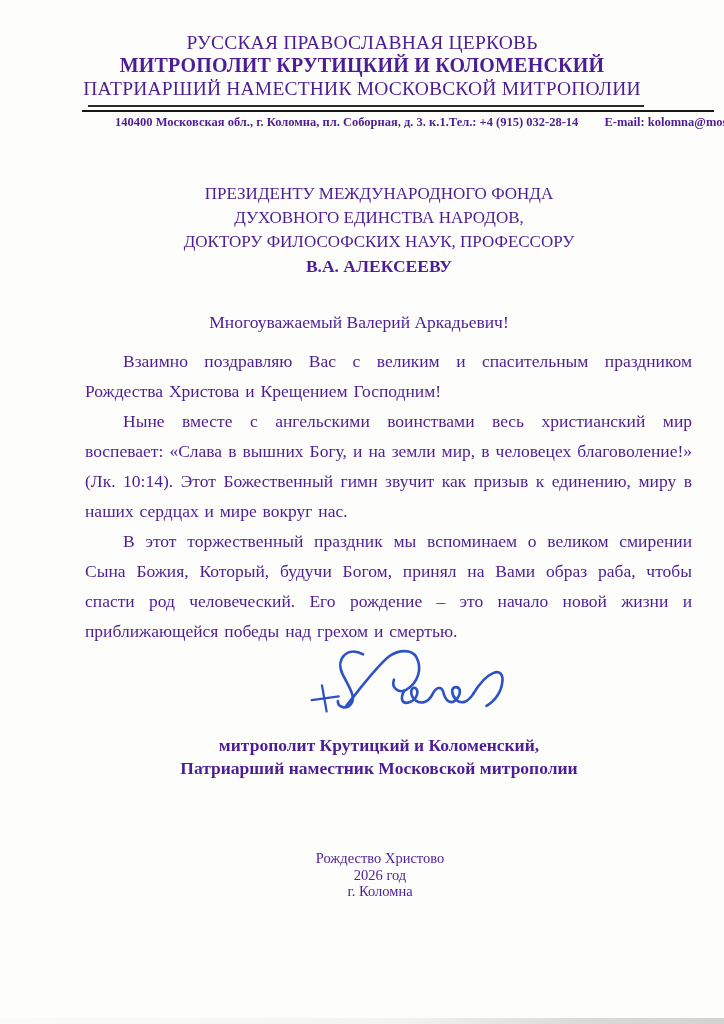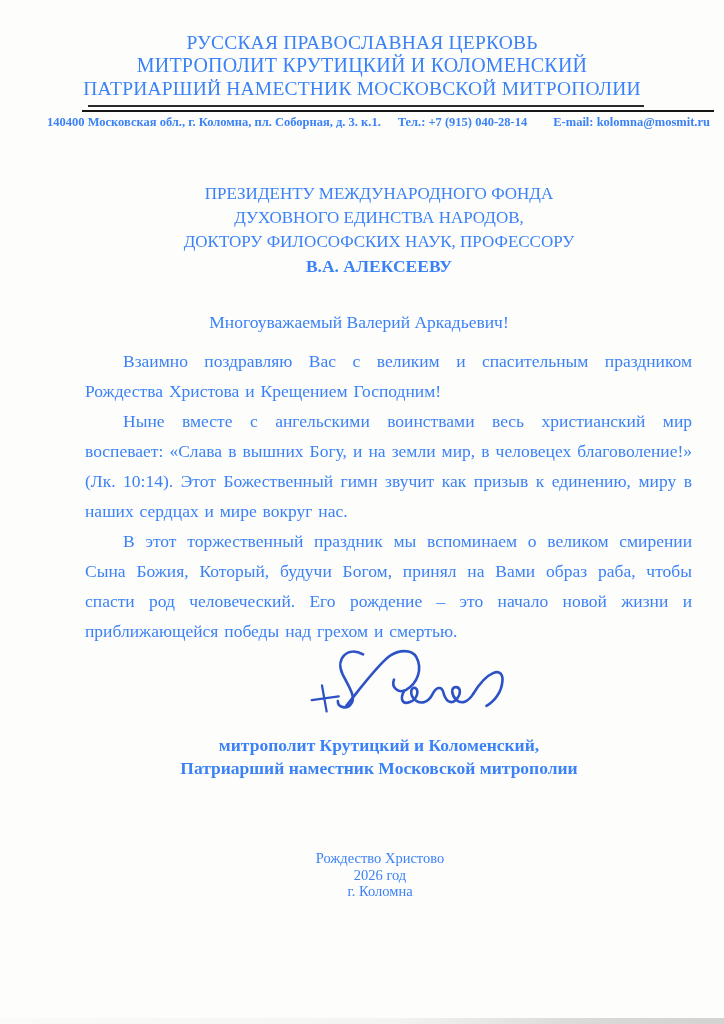--- a/index.html
+++ b/index.html
@@ -2,36 +2,36 @@
 <html lang="ru"><head>
 <meta charset="utf-8">
 <style>
   html,body { margin:0; padding:0; background:#8a8a8a; }
   .page {
     position: relative;
     width: 724px;
     height: 1024px;
     margin: 0 auto;
     background: #fdfdfc;
-    color: #3b82f6;
+    color: #4c1d95;
     font-family: "Liberation Serif", "DejaVu Serif", serif;
     overflow: hidden;
   }
 
   
   .letterhead { padding-top: 31px; text-align: center; letter-spacing: 0.2px; }
   .lh-line1, .lh-line3 { font-size: 19.5px; line-height: 23px; font-weight: 400; }
-  .lh-line2 { font-size: 20px;  line-height: 23px; font-weight: 400; }
+  .lh-line2 { font-size: 20px;  line-height: 23px; font-weight: 700; }
 
   .rules { margin-top: 5px; }
   .rule-top    { height: 1.5px; background: #2a2a2a; margin-left: 88px; width: 556px; }
   .rule-bottom { height: 2.5px; background: #161616; margin-left: 82px; width: 632px; margin-top: 3px; }
 
   .contact {
-    margin: 2px 14px 0 47px;
+    margin: 2px 14px 0 115px;
     display: flex; justify-content: space-between; align-items: baseline;
     font-size: 12.5px; font-weight: 700; line-height: 16px; white-space: nowrap;
   }
   .contact .right { display: flex; gap: 26px; }
 
   
   .addressee {
     margin-top: 52px; text-align: center; transform: translateX(17px);
     font-size: 17px; line-height: 24px;
   }
@@ -80,21 +80,21 @@
   </div>
 
   <div class="rules">
     <div class="rule-top"></div>
     <div class="rule-bottom"></div>
   </div>
 
   <div class="contact">
     <span>140400 Московская обл., г. Коломна, пл. Соборная, д. 3. к.1.</span>
     <span class="right">
-      <span>Тел.: +7 (915) 040-28-14</span>
+      <span>Тел.: +4 (915) 032-28-14</span>
       <span>E-mail: kolomna@mosmit.ru</span>
     </span>
   </div>
 
   <div class="addressee">
     <div>ПРЕЗИДЕНТУ МЕЖДУНАРОДНОГО ФОНДА</div>
     <div>ДУХОВНОГО ЕДИНСТВА НАРОДОВ,</div>
     <div>ДОКТОРУ ФИЛОСОФСКИХ НАУК, ПРОФЕССОРУ</div>
     <div class="bold">В.А. АЛЕКСЕЕВУ</div>
   </div>

